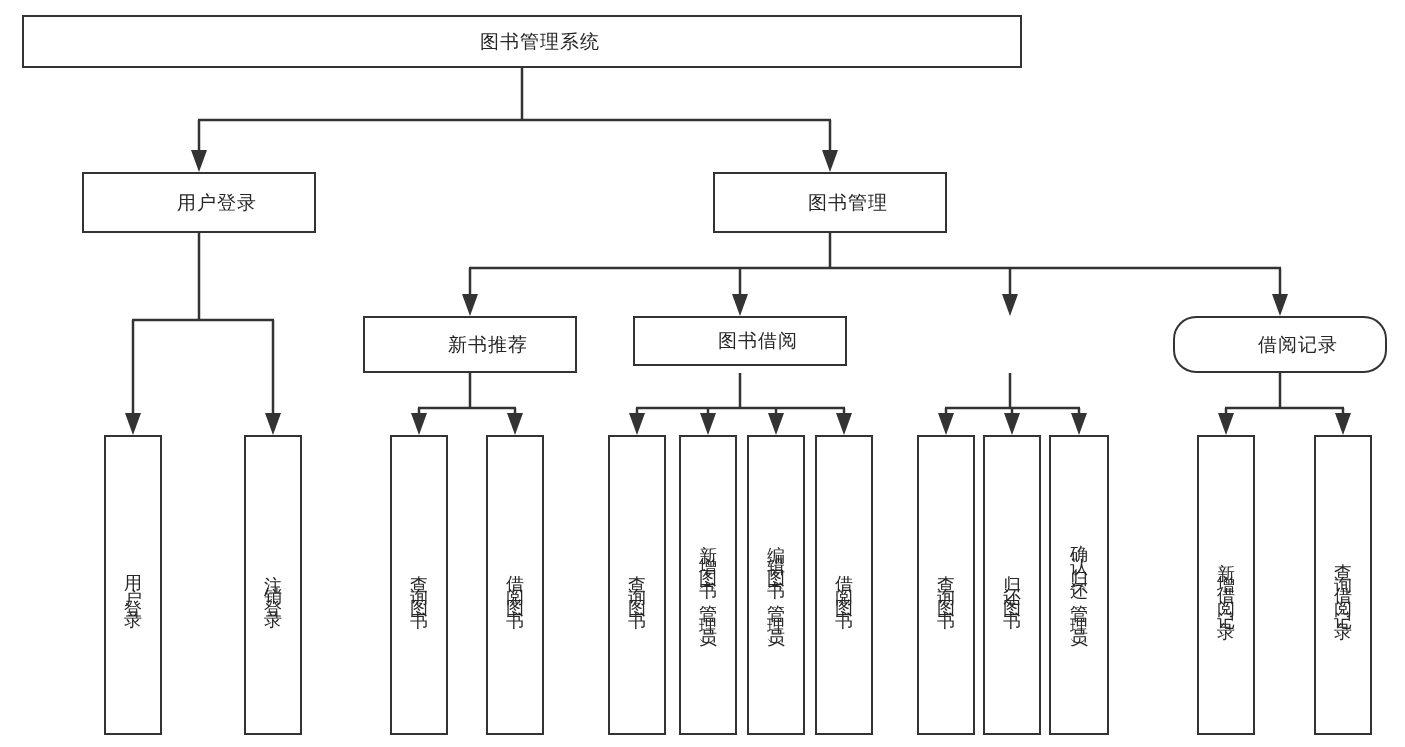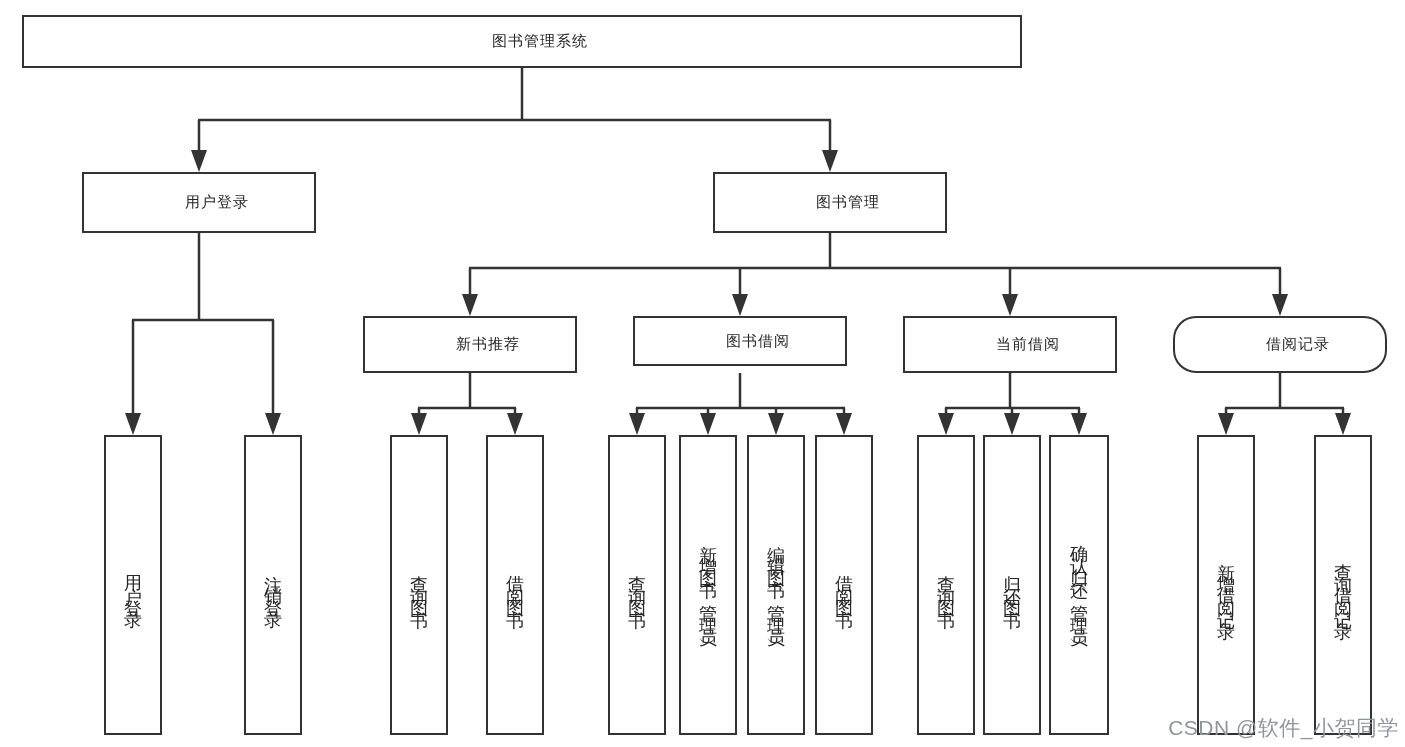--- a/index.html
+++ b/index.html
@@ -6,21 +6,21 @@
   .stage{
     position:relative;width:1405px;height:747px;background:#ffffff;
     font-family:"Liberation Sans", sans-serif;overflow:hidden;
   }
   .connector-layer{position:absolute;left:0;top:0;width:1405px;height:747px;}
   .box{
     position:absolute;box-sizing:border-box;border:2px solid #333333;background:#ffffff;
     display:flex;align-items:center;justify-content:center;
     color:#262626;z-index:2;
   }
-  .hbox{font-size:15px;letter-spacing:1px;padding-left:36px;}
+  .hbox{font-size:19px;letter-spacing:1px;padding-left:36px;}
   .vbox{width:58px;top:435px;height:300px;}
   .vtext{
     writing-mode:vertical-rl;text-orientation:mixed;
     font-size:18px;letter-spacing:12px;line-height:1;color:#262626;
     white-space:nowrap;
   }
   .watermark{
     position:absolute;right:6px;bottom:5px;z-index:3;
     font-size:21px;color:#8e959b;letter-spacing:0.5px;
   }
@@ -108,21 +108,20 @@
     </g>
   </svg>
 
   <div class="box hbox" style="left:22px;top:15px;width:1000px;height:53px;">图书管理系统</div>
 
   <div class="box hbox" style="left:82px;top:172px;width:234px;height:61px;">用户登录</div>
   <div class="box hbox" style="left:363px;top:316px;width:214px;height:57px;">新书推荐</div>
 
   <div class="box hbox" style="left:713px;top:172px;width:234px;height:61px;">图书管理</div>
   <div class="box hbox" style="left:633px;top:316px;width:214px;height:50px;">图书借阅</div>
-  <div class="box hbox" style="left:903px;top:316px;width:214px;height:57px;">当前借阅</div>
   <div class="box hbox" style="left:1173px;top:316px;width:214px;height:57px;border-radius:23px;">借阅记录</div>
 
   <div class="box vbox" style="left:104px;">
     <span class="vtext">用户登录</span>
   </div>
   <div class="box vbox" style="left:244px;">
     <span class="vtext">注销登录</span>
   </div>
 
   <div class="box vbox" style="left:390px;">
@@ -155,15 +154,14 @@
     <span class="vtext">确认归还（管理员）</span>
   </div>
 
   <div class="box vbox" style="left:1197px;">
     <span class="vtext">新增借阅记录</span>
   </div>
   <div class="box vbox" style="left:1314px;">
     <span class="vtext">查询借阅记录</span>
   </div>
 
-  <div class="watermark">CSDN @软件_小贺同学</div>
 
 </div>
 
 </body></html>

